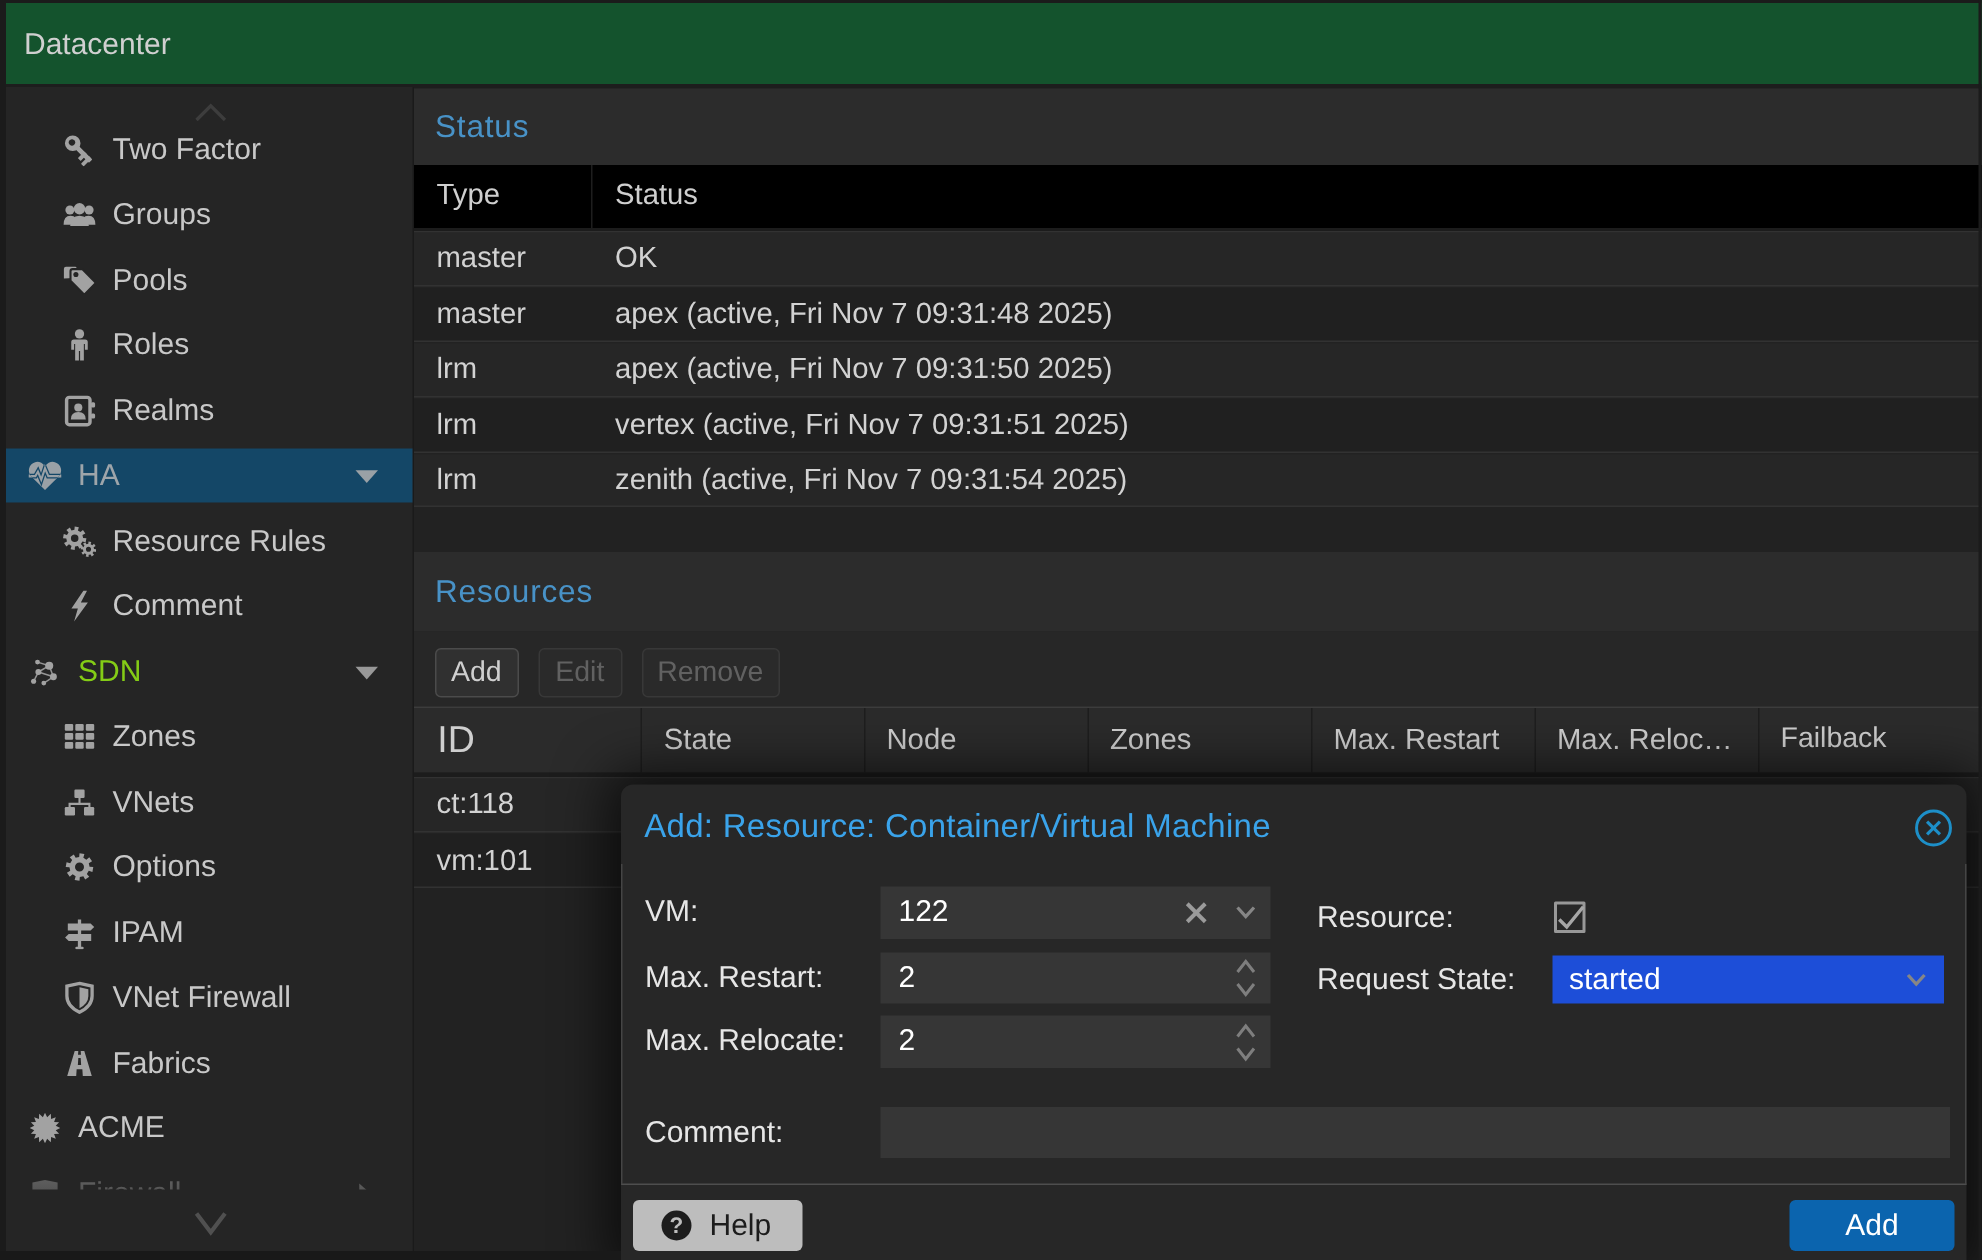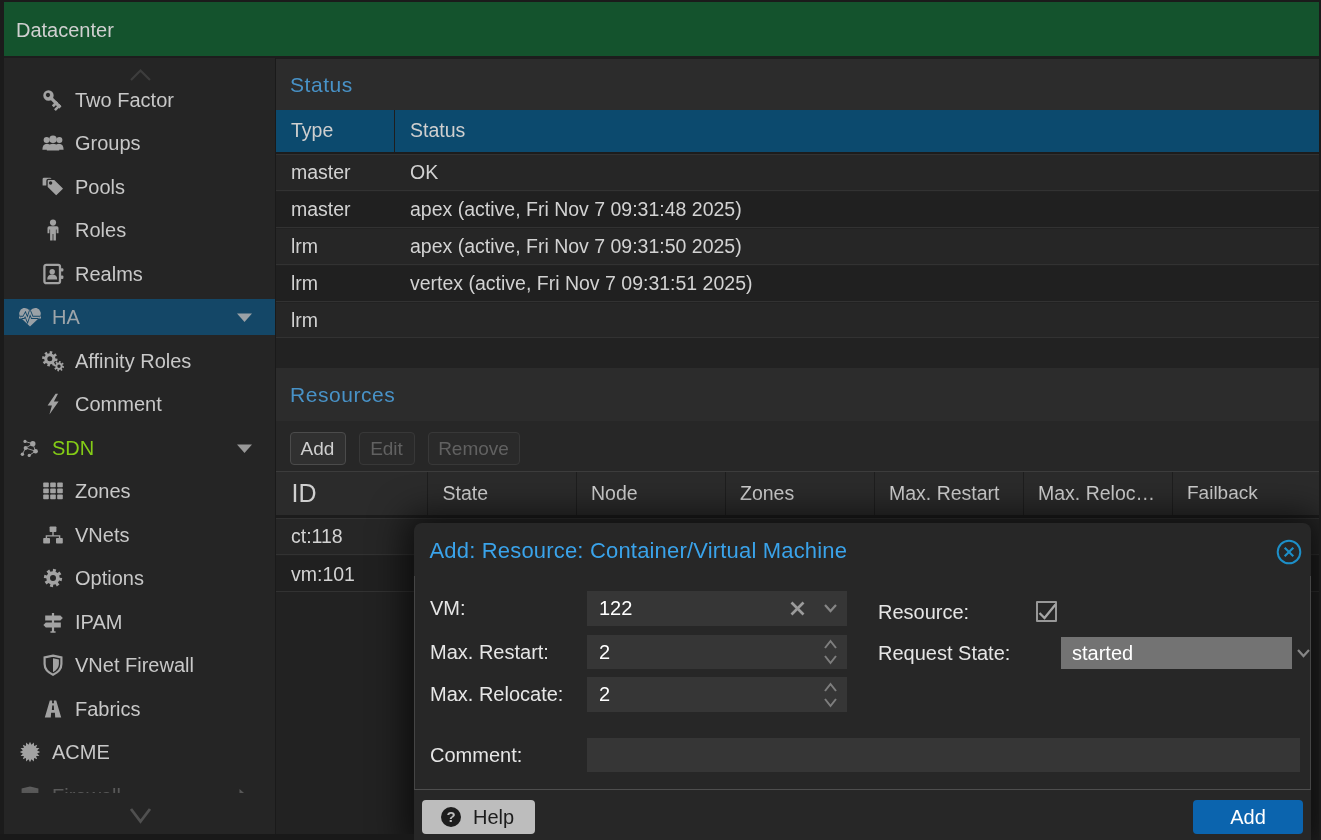--- a/index.html
+++ b/index.html
@@ -13,21 +13,21 @@
 <div class="abs" style="left:0;top:0;width:1321px;height:58px;background:#14532d">
   <span class="abs" style="left:16px;top:19px;font-size:20px;color:#d0d0d0">Datacenter</span>
 </div>
 
 <div class="abs" style="left:276px;top:58px;width:1045px;height:782px;background:#222222"></div>
 
 <div class="abs" style="left:0px;top:56px;width:1321px;height:2.5px;background:#1d1d1d"></div>
 <div class="abs" style="left:276px;top:58.5px;width:1045px;height:51.5px;background:#2c2c2c;line-height:51.5px;font-size:21px;letter-spacing:0.55px;color:#4892c7">
   <span class="abs" style="left:14px">Status</span>
 </div>
-<div class="abs" style="left:276px;top:110px;width:1045px;height:41.5px;background:#0c4a6e;line-height:41.5px;font-size:19.5px;color:#cfcfcf">
+<div class="abs" style="left:276px;top:110px;width:1045px;height:41.5px;background:#000000;line-height:41.5px;font-size:19.5px;color:#cfcfcf">
   <span class="abs" style="left:15px">Type</span>
   <span class="abs" style="left:134px">Status</span>
   <div class="abs" style="left:118px;top:0;width:1.2px;height:41.5px;background:#1e1e1e"></div>
 </div>
 <div class="abs" style="left:276px;top:151.5px;width:1045px;height:2.6px;background:#1c1c1c"></div>
 <div class="abs" style="left:276px;top:154.1px;width:1045px;height:1.1px;background:#323232"></div>
 <div style="position:absolute;left:276px;top:155.2px;width:1045px;height:35.7px;background:#262626;border-bottom:1.2px solid #323232;line-height:35.7px;font-size:19.5px;color:#d2d2d2">
     <span style="position:absolute;left:15px">master</span>
     <span style="position:absolute;left:134px">OK</span>
   </div>
@@ -38,20 +38,21 @@
 <div style="position:absolute;left:276px;top:229.0px;width:1045px;height:35.7px;background:#262626;border-bottom:1.2px solid #323232;line-height:35.7px;font-size:19.5px;color:#d2d2d2">
     <span style="position:absolute;left:15px">lrm</span>
     <span style="position:absolute;left:134px">apex (active, Fri Nov 7 09:31:50 2025)</span>
   </div>
 <div style="position:absolute;left:276px;top:265.9px;width:1045px;height:35.7px;background:#202020;border-bottom:1.2px solid #323232;line-height:35.7px;font-size:19.5px;color:#d2d2d2">
     <span style="position:absolute;left:15px">lrm</span>
     <span style="position:absolute;left:134px">vertex (active, Fri Nov 7 09:31:51 2025)</span>
   </div>
 <div style="position:absolute;left:276px;top:302.8px;width:1045px;height:35.7px;background:#262626;border-bottom:1.2px solid #323232;line-height:35.7px;font-size:19.5px;color:#d2d2d2">
     <span style="position:absolute;left:15px">lrm</span>
+    <span style="position:absolute;left:134px">zenith (active, Fri Nov 7 09:31:54 2025)</span>
   </div>
 
 <div class="abs" style="left:276px;top:367.5px;width:1045px;height:53.5px;background:#2c2c2c;line-height:53.5px;font-size:21px;letter-spacing:0.55px;color:#4892c7">
   <span class="abs" style="left:14px">Resources</span>
 </div>
 <div class="abs" style="left:276px;top:421px;width:1045px;height:50px;background:#272727">
   <div class="abs" style="left:13.5px;top:10.5px;width:56px;height:33px;background:#303030;border:1px solid #4b4b4b;border-radius:4px;text-align:center;line-height:31px;font-size:19px;color:#cfcfcf">Add</div>
   <div class="abs" style="left:82.5px;top:10.5px;width:56px;height:33px;background:#2a2a2a;border:1px solid #383838;border-radius:4px;text-align:center;line-height:31px;font-size:19px;color:#616161">Edit</div>
   <div class="abs" style="left:151.5px;top:10.5px;width:92px;height:33px;background:#2a2a2a;border:1px solid #383838;border-radius:4px;text-align:center;line-height:31px;font-size:19px;color:#616161">Remove</div>
 </div>
@@ -164,21 +165,21 @@
         <polygon points="1,1.5 16,1.5 8.5,10" fill="#9aa1a6"></polygon>
       </svg>
 <div style="position:absolute;left:42px;top:349.5px;width:22px;height:22px">
         <svg width="22" height="22" viewBox="0 0 22 22" style="display:block">
           <g fill="#a2a2a2">
             <path d="M15.60 8.80 L15.10 11.56 L12.97 10.94 L11.88 12.63 L13.32 14.32 L11.01 15.91 L9.94 13.97 L7.98 14.40 L7.80 16.60 L5.04 16.10 L5.66 13.97 L3.97 12.88 L2.28 14.32 L0.69 12.01 L2.63 10.94 L2.20 8.98 L0.00 8.80 L0.50 6.04 L2.63 6.66 L3.72 4.97 L2.28 3.28 L4.59 1.69 L5.66 3.63 L7.62 3.20 L7.80 1.00 L10.56 1.50 L9.94 3.63 L11.63 4.72 L13.32 3.28 L14.91 5.59 L12.97 6.66 L13.40 8.62 Z M10.30 8.80 A2.5 2.5 0 1 0 5.30 8.80 A2.5 2.5 0 1 0 10.30 8.80 Z" fill-rule="evenodd" fill="#a2a2a2"></path>
             <path d="M22.20 16.20 L21.86 18.04 L20.42 17.62 L19.70 18.73 L20.68 19.88 L19.14 20.94 L18.42 19.62 L17.12 19.90 L17.00 21.40 L15.16 21.06 L15.58 19.62 L14.47 18.90 L13.32 19.88 L12.26 18.34 L13.58 17.62 L13.30 16.32 L11.80 16.20 L12.14 14.36 L13.58 14.78 L14.30 13.67 L13.32 12.52 L14.86 11.46 L15.58 12.78 L16.88 12.50 L17.00 11.00 L18.84 11.34 L18.42 12.78 L19.53 13.50 L20.68 12.52 L21.74 14.06 L20.42 14.78 L20.70 16.08 Z M18.70 16.20 A1.7 1.7 0 1 0 15.30 16.20 A1.7 1.7 0 1 0 18.70 16.20 Z" fill-rule="evenodd" fill="#a2a2a2"></path>
           </g>
         </svg>
       </div>
-      <div style="position:absolute;left:75px;top:348.5px;height:24px;line-height:24px;font-size:20px;color:#c8c8c8;white-space:nowrap">Affinity Roles</div>
+      <div style="position:absolute;left:75px;top:348.5px;height:24px;line-height:24px;font-size:20px;color:#c8c8c8;white-space:nowrap">Resource Rules</div>
 <div style="position:absolute;left:42px;top:393.0px;width:22px;height:22px">
         <svg width="22" height="22" viewBox="0 0 22 22" style="display:block">
           <g fill="#a2a2a2">
             <path d="M13.6 0.8 L5.6 12.6 L9.9 12.6 L7.4 21.4 L16.6 8.6 L11.9 8.6 L16.0 0.8 Z"></path>
           </g>
         </svg>
       </div>
       <div style="position:absolute;left:75px;top:392.0px;height:24px;line-height:24px;font-size:20px;color:#c8c8c8;white-space:nowrap">Comment</div>
 <div style="position:absolute;left:19px;top:436.5px;width:22px;height:22px">
         <svg width="22" height="22" viewBox="0 0 22 22" style="display:block">
@@ -342,21 +343,21 @@
     </svg>
   </div>
 
   <div class="abs" style="left:173px;top:214.5px;width:713px;height:34.5px;background:#363636"></div>
 
   <div class="abs" style="left:622px;top:77.5px;width:21px;height:21.5px;border:2px solid #989898;border-radius:1px"></div>
   <svg class="abs" style="left:622px;top:77.5px" width="22" height="22">
       <polyline points="3.5,12 8.5,17 19.5,3.5" fill="none" stroke="#a6a6a6" stroke-width="2.3"></polyline>
     </svg>
 
-  <div class="abs" style="left:647px;top:114px;width:231px;height:32px;background:#737373">
+  <div class="abs" style="left:621px;top:114px;width:261px;height:32px;background:#1d4ed8">
     <span class="abs" style="left:11px;top:5px;font-size:20px;color:#ffffff">started</span>
     <svg class="abs" style="left:235px;top:11px" width="15" height="10">
         <polyline points="2,2 7.5,8 13,2" fill="none" stroke="#868686" stroke-width="2.2"></polyline>
       </svg>
   </div>
 
   <div class="abs" style="left:8px;top:277px;width:113px;height:34px;background:#bdbdbd;border-radius:4px">
     <svg class="abs" style="left:18px;top:6px" width="22" height="22">
       <circle cx="11" cy="11" r="10" fill="#1d1d1d"></circle>
       <text x="11" y="16.2" text-anchor="middle" font-size="15" font-weight="bold" fill="#bdbdbd" font-family="Liberation Sans,sans-serif">?</text>

